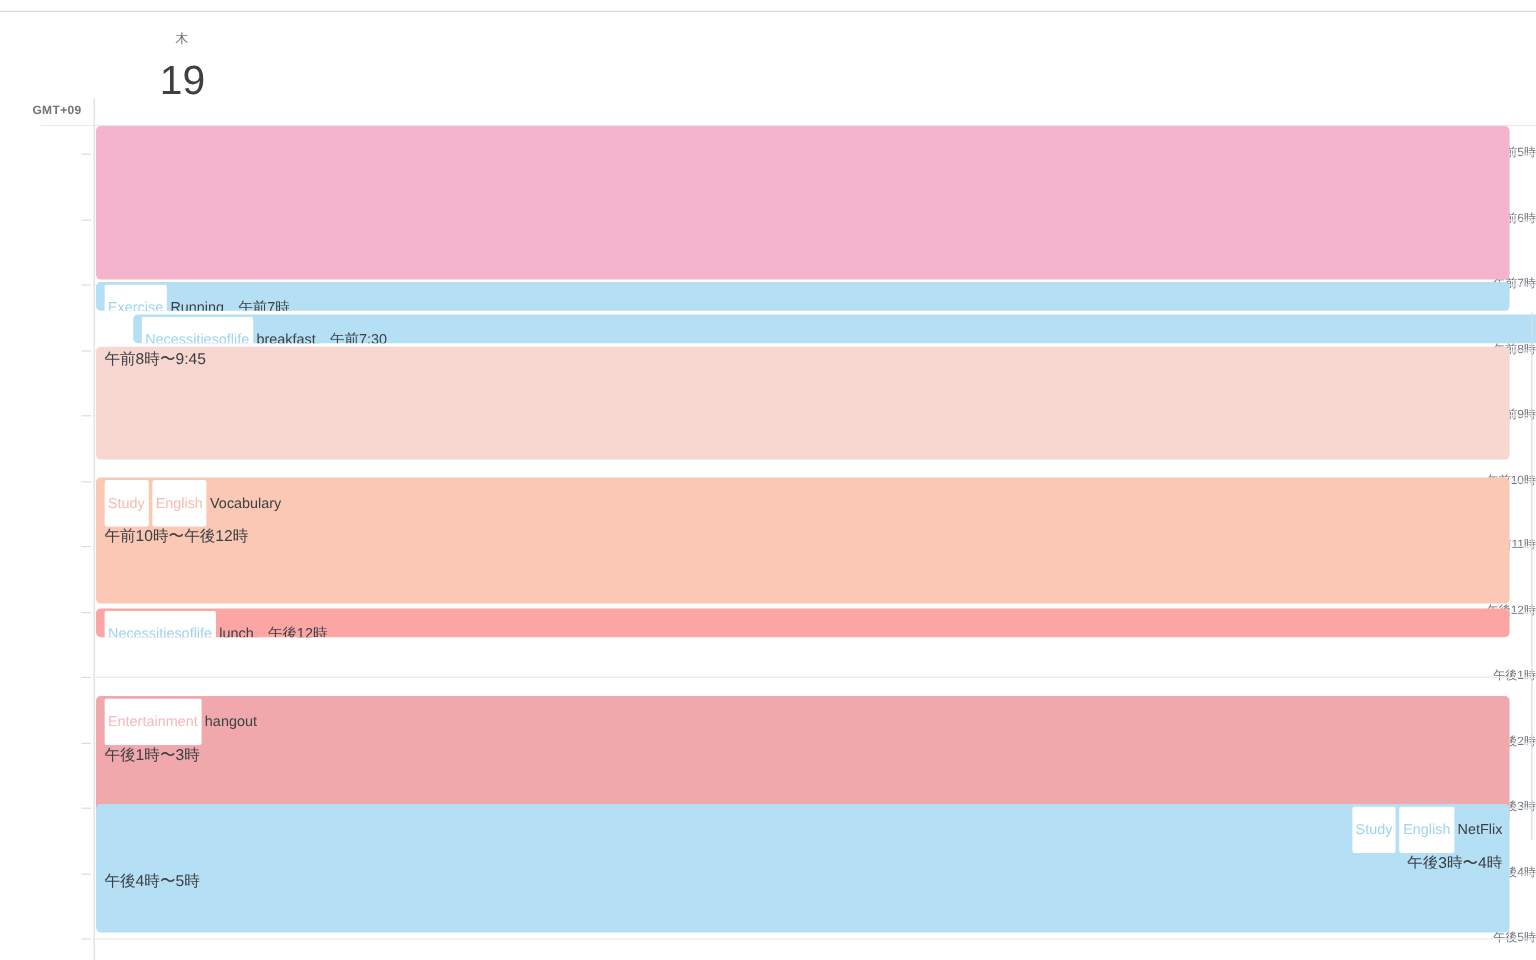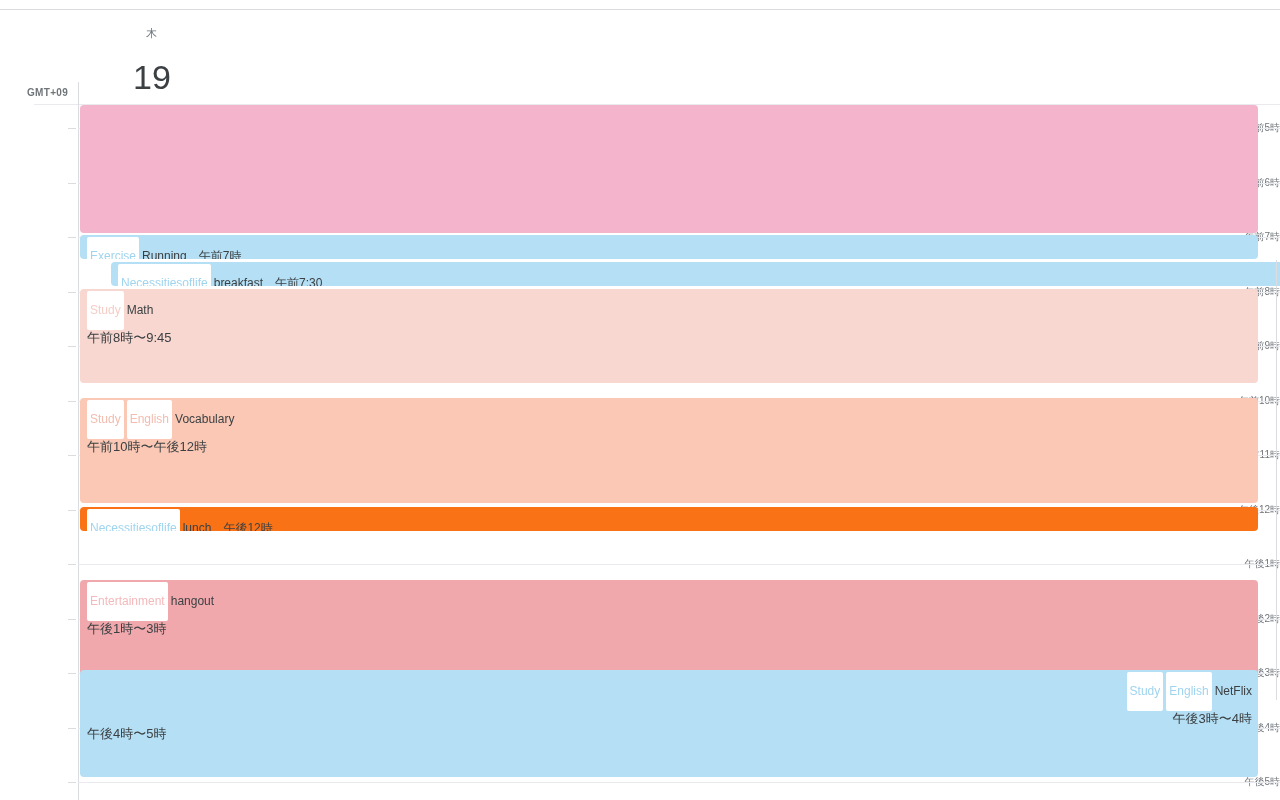--- a/index.html
+++ b/index.html
@@ -26,21 +26,21 @@
   .day-header-inner {
     position: absolute; left: 14px; top: 16px; width: 120px;
     text-align: center;
   }
   .dow {
     font-size: 11px; line-height: 14px; letter-spacing: .8px;
     color: #70757a; font-weight: 500;
   }
   .daynum {
     font-size: 34px; line-height: 42px; color: #3c4043;
-    font-weight: 400; margin-top: 16px;
+    font-weight: 400; margin-top: 6px;
   }
 
   
   .gmt {
     position: absolute; left: 0; top: 86px; width: 68px;
     text-align: right; font-size: 10px; line-height: 14px;
     color: #70757a; letter-spacing: .3px; font-weight: bold;
   }
 
   
@@ -205,28 +205,27 @@
       </div>
     <div id="events-layer">
         <div class="event" style="top: 1px; height: 128px; background: rgb(244, 180, 204);"></div>
         <div class="event" style="top: 131px; height: 24px; background: rgb(180, 223, 244);">
           <div class="ev-line1"><span class="tag" style="color: rgb(159, 212, 239);">Exercise</span><span class="ev-title">Running、午前7時</span></div>
         </div>
         <div class="event" style="top: 158px; height: 24px; background: rgb(180, 223, 244); margin-left: 31px;">
           <div class="ev-line1"><span class="tag" style="color: rgb(159, 212, 239);">Necessitiesoflife</span><span class="ev-title">breakfast、午前7:30</span></div>
         </div>
         <div class="event" style="top: 185px; height: 94px; background: rgb(247, 215, 208);">
-          <div class="ev-line1"><span class="tag" style="color: rgb(246, 205, 198);">Study</span><span class="ev-title">Math</span></div>
           <div class="ev-line2">午前8時〜9:45</div>
         </div>
         <div class="event" style="top: 294px; height: 105px; background: rgb(250, 200, 180);">
           <div class="ev-line1"><span class="tag" style="color: rgb(243, 188, 174);">Study</span><span class="tag" style="color: rgb(243, 188, 174);">English</span><span class="ev-title">Vocabulary</span></div>
           <div class="ev-line2">午前10時〜午後12時</div>
         </div>
-        <div class="event" style="top: 403px; height: 24px; background: #f97316;">
+        <div class="event" style="top: 403px; height: 24px; background: #fca5a5;">
           <div class="ev-line1"><span class="tag" style="color: rgb(159, 212, 239);">Necessitiesoflife</span><span class="ev-title">lunch、午後12時</span></div>
         </div>
         <div class="event" style="top: 457px; height: 105px; background: rgb(240, 168, 172); margin-top: 19px;">
           <div class="ev-line1"><span class="tag" style="color: rgb(244, 185, 187);">Entertainment</span><span class="ev-title">hangout</span></div>
           <div class="ev-line2">午後1時〜3時</div>
         </div>
         <div class="event" style="top: 566px; height: 63px; background: rgb(180, 223, 244); text-align: right;">
           <div class="ev-line1"><span class="tag" style="color: rgb(159, 212, 239);">Study</span><span class="tag" style="color: rgb(159, 212, 239);">English</span><span class="ev-title">NetFlix</span></div>
           <div class="ev-line2">午後3時〜4時</div>
         </div>

